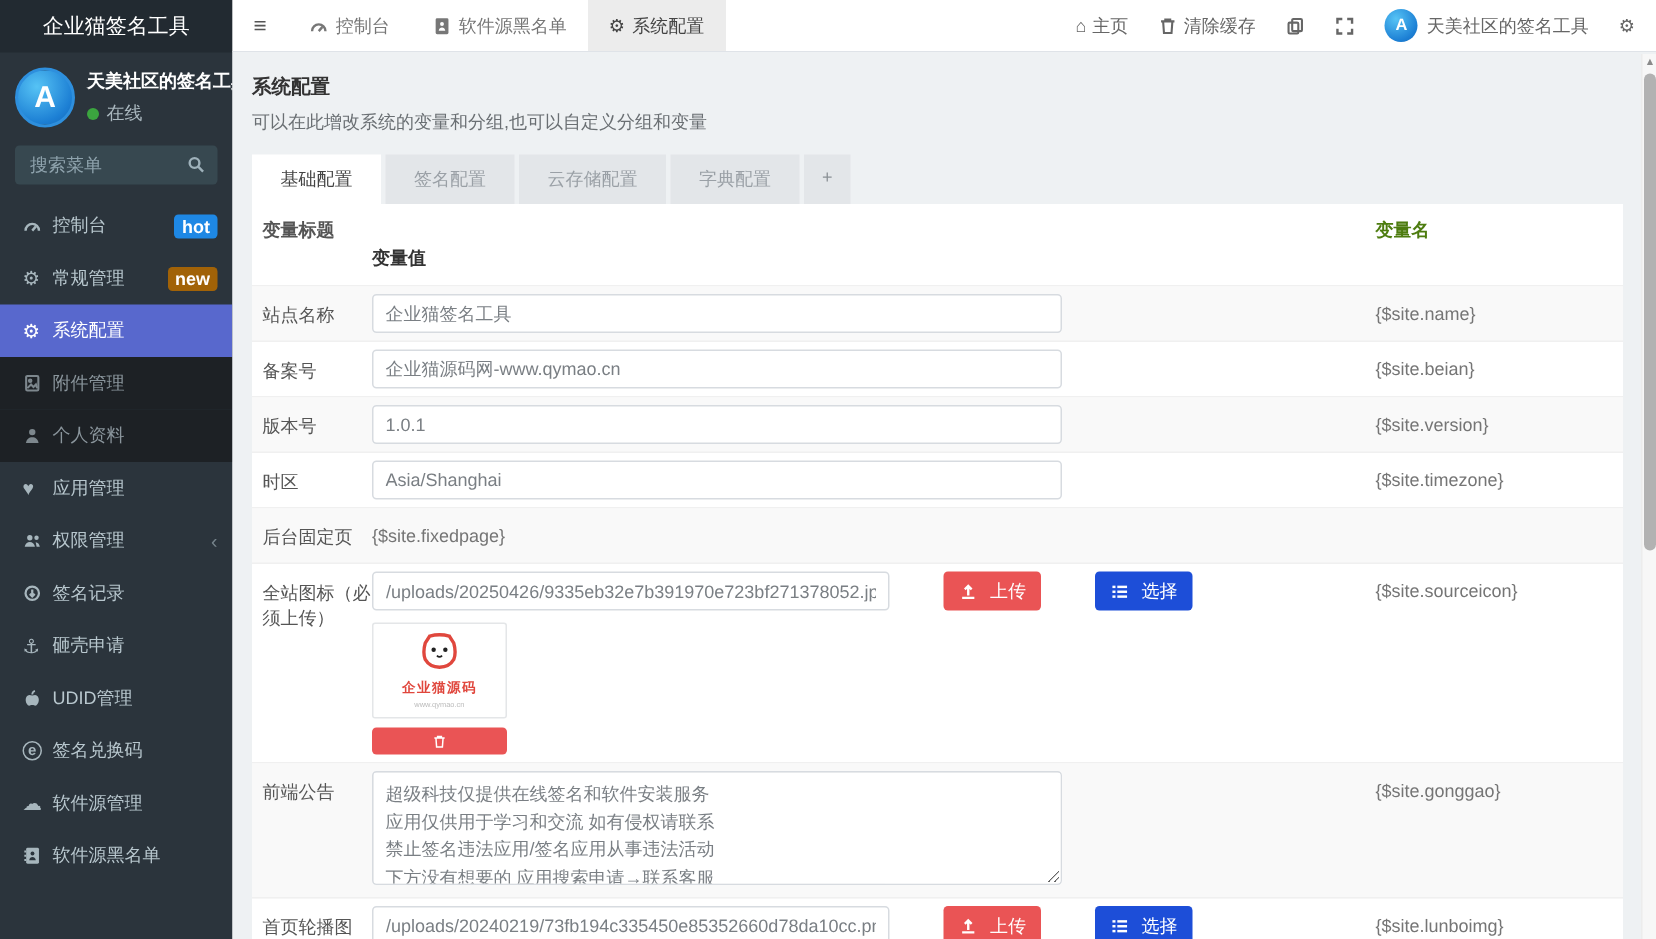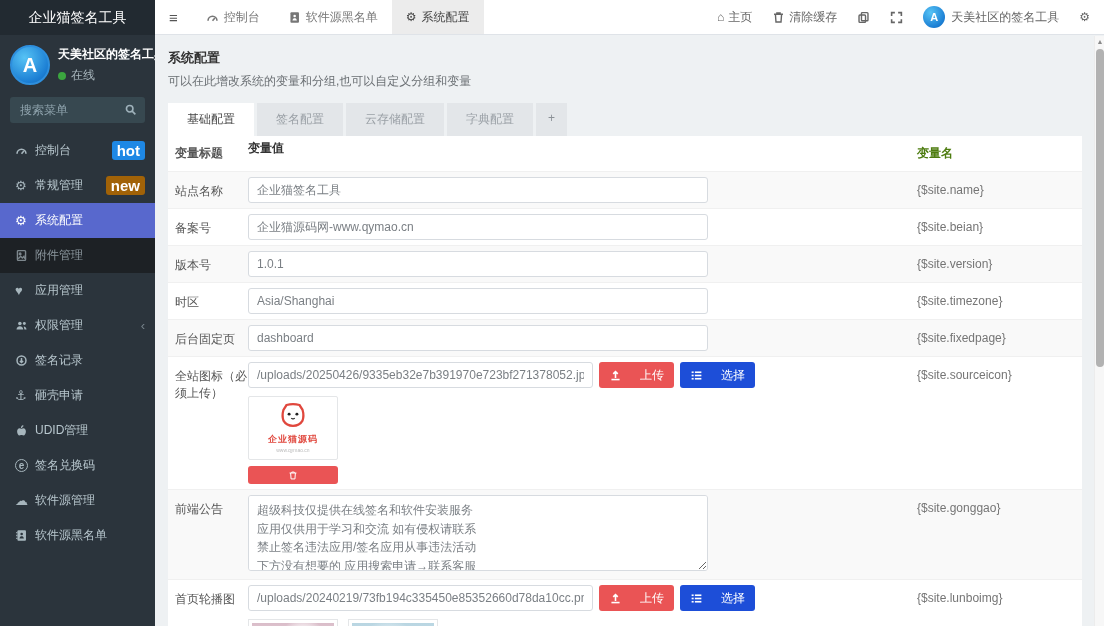--- a/index.html
+++ b/index.html
@@ -20,21 +20,21 @@
   .search-input { width:100%; height:26px; background:#374850; border:none; border-radius:3px; color:#cfd8dc; padding:0 26px 0 10px; font-size:12px; outline:none; }
   .search-input::placeholder { color:#8fa3ad; }
   .search-icon { position:absolute; right:8px; top:6px; color:#9fb2bb; }
   .menu { flex:1; overflow:hidden; }
   .menu-item { height:35px; display:flex; align-items:center; padding:0 10px 0 15px; color:#b8c7ce; cursor:pointer; position:relative; }
   .menu-item .mi-ico { width:20px; flex-shrink:0; display:inline-flex; align-items:center; color:#a7b6bd; font-size:13px; }
   .menu-item.active { background:#5868cd; color:#fff; }
   .menu-item.active .mi-ico { color:#fff; }
   .menu-item.sub { background:#1d2125; color:#8a959c; }
   .menu-item.sub .mi-ico { color:#7d878d; }
-  .badge { font-size:15px; color:#fff; border-radius:3px; padding:1px 5px; margin-left:auto; font-weight:bold; }
+  .badge { font-size:12px; color:#fff; border-radius:3px; padding:1px 5px; margin-left:auto; font-weight:bold; }
   .badge.hot { background:#1e88e5; }
   .badge.new { background:#a16207; }
   .chev { margin-left:auto; color:#76838b; font-size:13px; }
 
   
   .main { flex:1; display:flex; flex-direction:column; position:relative; height:626px; }
   .navbar { height:35px; background:#fff; border-bottom:1px solid #dfe3e8; display:flex; align-items:stretch; flex-shrink:0; color:#666; }
   .nav-left { display:flex; align-items:stretch; }
   .nav-burger { display:flex; align-items:center; padding:0 14px; font-size:15px; color:#555; cursor:pointer; }
   .nav-tab { display:flex; align-items:center; padding:0 14px; color:#777; cursor:pointer; gap:5px; }
@@ -57,21 +57,21 @@
   .trow { display:flex; border-bottom:1px solid #f0f0f0; }
   .trow.head { font-weight:bold; color:#333; }
   .trow.head > div { padding-top:9px; padding-bottom:9px; }
   .striped { background:#f9f9f9; }
   .col-t { width:80px; flex-shrink:0; padding:11px 0 8px 7px; color:#555; }
   .col-v { flex:1; padding:5px 0; }
   .col-n { width:165px; flex-shrink:0; padding:11px 0 8px 0; color:#757575; }
   .tinput { width:460px; height:26px; border:1px solid #d7dbe0; border-radius:3px; padding:0 8px; font-size:12px; color:#7a7f84; font-family:inherit; background:#fff; outline:none; }
   .tinput.short { width:345px; }
   .v-line { display:flex; align-items:center; gap:6px; }
-  .btn { height:26px; border:none; border-radius:3px; color:#fff; font-size:12px; padding:0 10px; display:inline-flex; align-items:center; gap:18px; cursor:pointer; font-family:inherit; }
+  .btn { height:26px; border:none; border-radius:3px; color:#fff; font-size:12px; padding:0 10px; display:inline-flex; align-items:center; gap:8px; cursor:pointer; font-family:inherit;margin-left:30px; }
   .btn-upload { background:#ea5455; }
   .btn-choose { background:#1d4ed8; }
   textarea.tarea { width:460px; height:76px; border:1px solid #d7dbe0; border-radius:3px; padding:5px 8px; font-size:12px; line-height:1.55; color:#7a7f84; font-family:inherit; resize:vertical; outline:none; }
   .preview-box { width:90px; height:64px; background:#fff; border:1px solid #e4e6e8; border-radius:2px; margin-top:8px; display:flex; flex-direction:column; align-items:center; justify-content:center; }
   .logo-title { color:#e0473d; font-weight:bold; font-size:9px; margin-top:2px; letter-spacing:1px; }
   .logo-sub { color:#bbb; font-size:8px; transform:scale(.62); }
   .btn-del { width:90px; height:18px; background:#ea5455; border:none; border-radius:3px; color:#fff; margin-top:6px; display:flex; align-items:center; justify-content:center; cursor:pointer; }
   .carousel { display:flex; gap:10px; margin-top:8px; }
   .car-box { width:90px; height:42px; background:#fff; border:1px solid #e4e6e8; padding:3px; }
   .car-img { width:100%; height:100%; }
@@ -143,20 +143,29 @@
       <div class="menu-item sub">
         <span class="mi-ico">
             <svg class="i" viewBox="0 0 16 16" fill="none" stroke="currentColor" stroke-width="1.4">
               <rect x="3" y="2" width="10" height="12" rx="1"></rect>
               <circle cx="6.3" cy="6" r="1"></circle>
               <path d="M4 12l3-3 2 2 2-2 1 3"></path>
             </svg>
           </span>
         <span>附件管理</span>
       </div>
+      <div class="menu-item sub">
+        <span class="mi-ico">
+            <svg class="i" viewBox="0 0 16 16" fill="currentColor">
+              <circle cx="8" cy="5" r="2.6"></circle>
+              <path d="M2.8 14c.5-3.3 2.6-4.8 5.2-4.8s4.7 1.5 5.2 4.8z"></path>
+            </svg>
+          </span>
+        <span>个人资料</span>
+      </div>
       <div class="menu-item">
         <span class="mi-ico">♥</span>
         <span>应用管理</span>
       </div>
       <div class="menu-item">
         <span class="mi-ico">
             <svg class="i" viewBox="0 0 16 16" fill="currentColor">
               <circle cx="6" cy="5.5" r="2.2"></circle>
               <path d="M1.8 13c.4-2.8 2.2-4 4.2-4s3.8 1.2 4.2 4z"></path>
               <circle cx="11.5" cy="5.5" r="1.8"></circle>
@@ -291,21 +300,21 @@
         <div class="ctab active">基础配置</div>
         <div class="ctab">签名配置</div>
         <div class="ctab">云存储配置</div>
         <div class="ctab">字典配置</div>
         <div class="ctab plus">+</div>
       </div>
 
       <div class="table">
         <div class="trow head">
           <div class="col-t">变量标题</div>
-          <div class="col-v" style="padding-top:4px;">变量值</div>
+          <div class="col-v" style="padding-top:16px;margin-top:12px;">变量值</div>
           <div class="col-n" style="color:#4d7c0f;">变量名</div>
         </div>
 
         <div class="trow striped">
           <div class="col-t">站点名称</div>
           <div class="col-v"><input class="tinput" value="企业猫签名工具" style=""></div>
           <div class="col-n">{$site.name}</div>
         </div>
 
         <div class="trow">
@@ -321,21 +330,20 @@
         </div>
 
         <div class="trow">
           <div class="col-t">时区</div>
           <div class="col-v"><input class="tinput" value="Asia/Shanghai" style=""></div>
           <div class="col-n">{$site.timezone}</div>
         </div>
 
         <div class="trow striped">
           <div class="col-t">后台固定页</div>
-          <div class="col-v"><input class="tinput" value="dashboard" style=""></div>
           <div class="col-n">{$site.fixedpage}</div>
         </div>
 
         <div class="trow">
           <div class="col-t">全站图标（必须上传）</div>
           <div class="col-v">
             <div class="v-line">
               <input class="tinput short" value="/uploads/20250426/9335eb32e7b391970e723bf271378052.jpg" style="">
               <button class="btn btn-upload">
                 <span class="ico">

